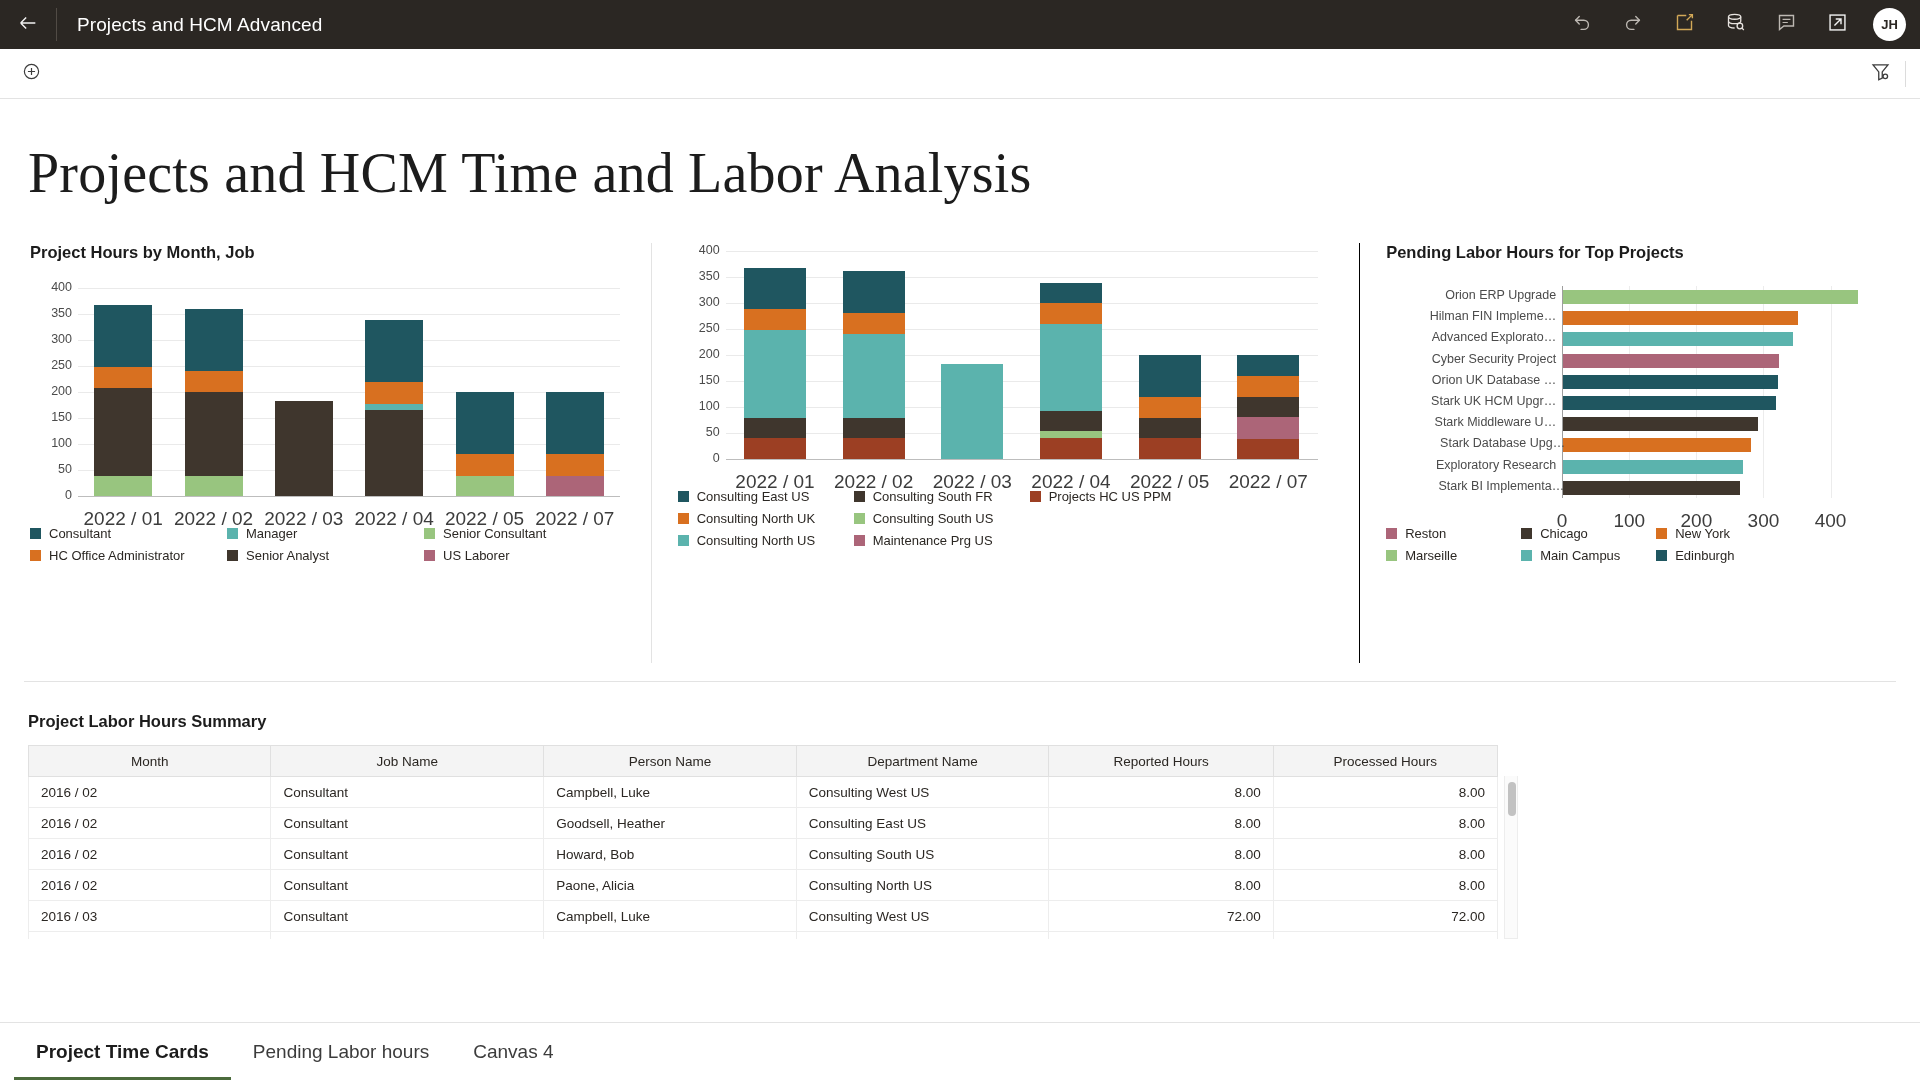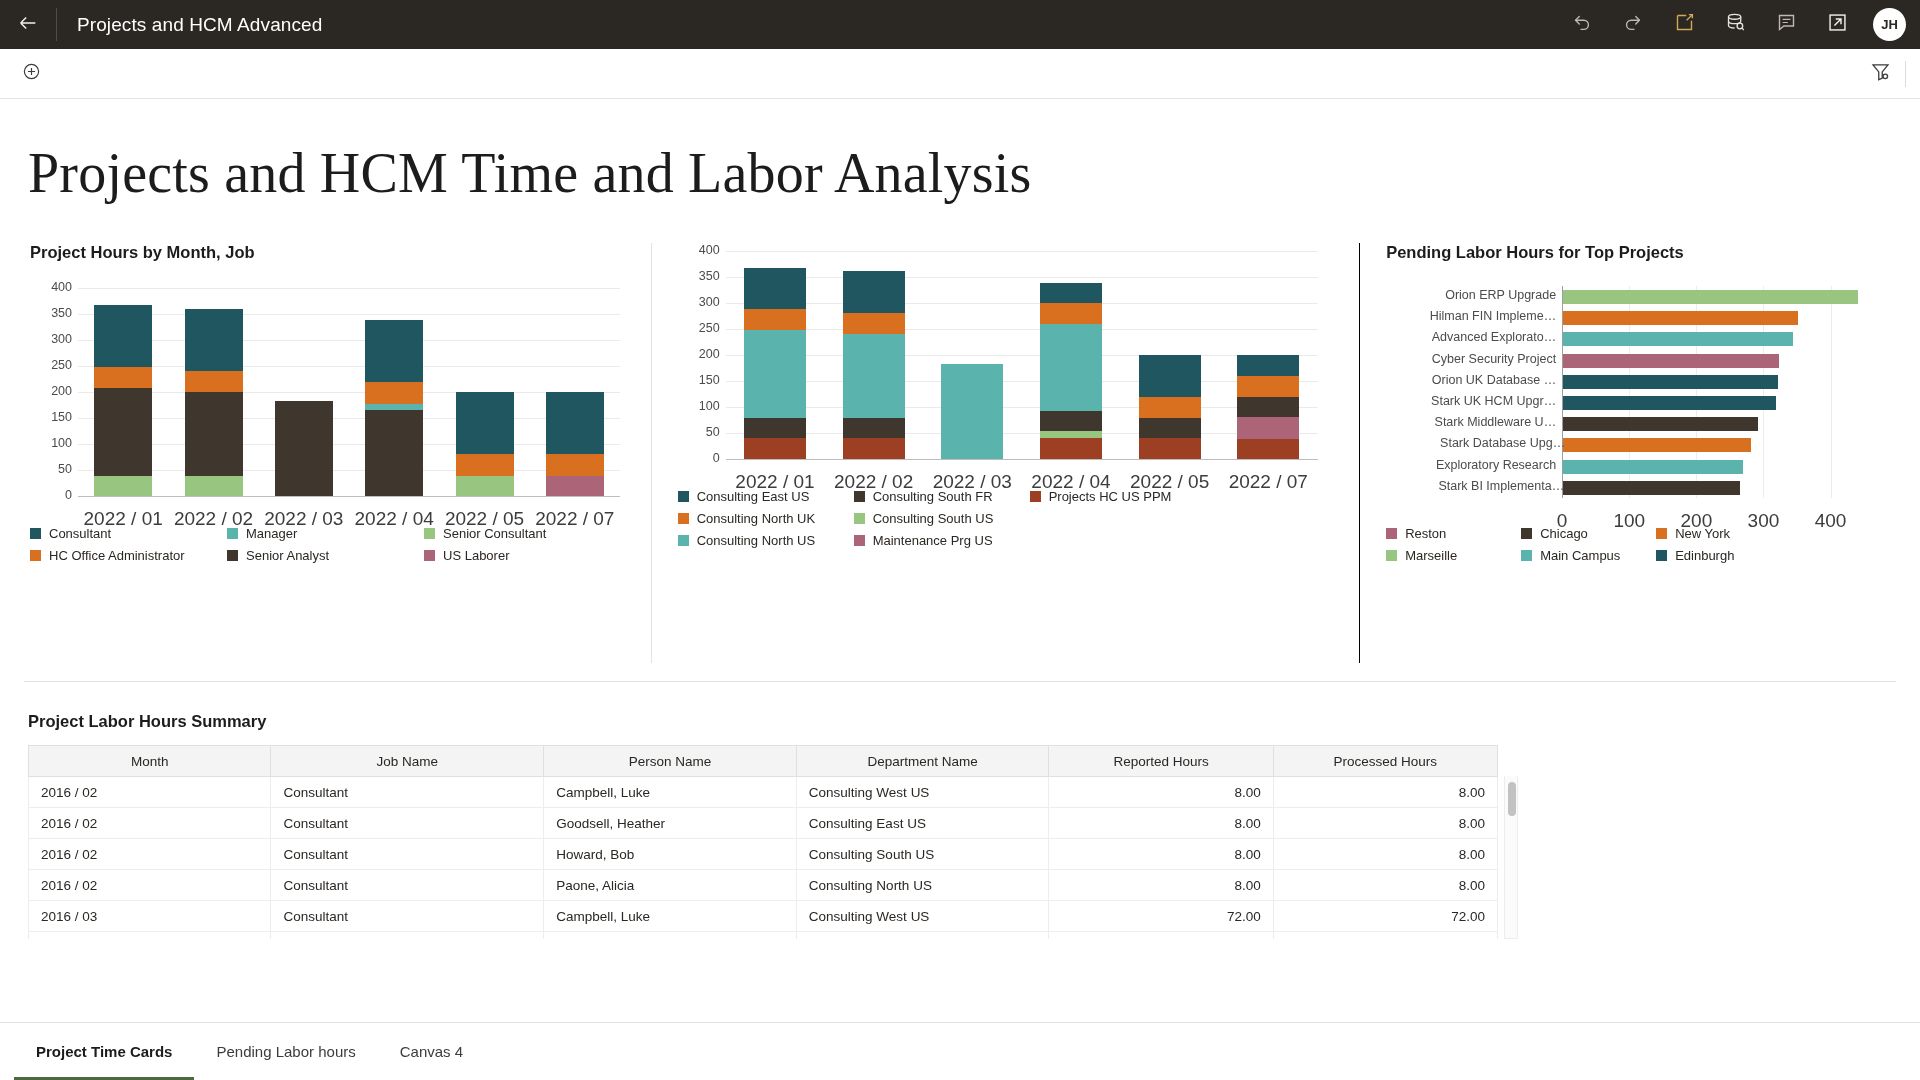--- a/index.html
+++ b/index.html
@@ -130,21 +130,21 @@
              border-top: none; cursor: pointer; }
   .vthumb { position: absolute; left: 3px; top: 6px; width: 8px; height: 34px;
             background: #c2c2c2; border-radius: 4px; }
 
   
   .bottom-tabs {
     position: absolute; left: 0; bottom: 0; width: 1920px; height: 58px;
     border-top: 1px solid #e3e3e3; background: #fff;
     display: flex; align-items: center; padding-left: 14px;
   }
-  .btab { font-size: 15px; color: #3c3c3c; padding: 0 22px;
+  .btab { font-size: 19px; color: #3c3c3c; padding: 0 22px;
           height: 57px; display: flex; align-items: center; cursor: pointer;
           white-space: nowrap; }
   .btab.active { font-weight: 700; color: #1c1c1c;
                  box-shadow: inset 0 -3px 0 0 #4b6b3c; }
 </style>
 </head>
 <body>
 
 <div class="topbar">
   <div class="topbar-back">

